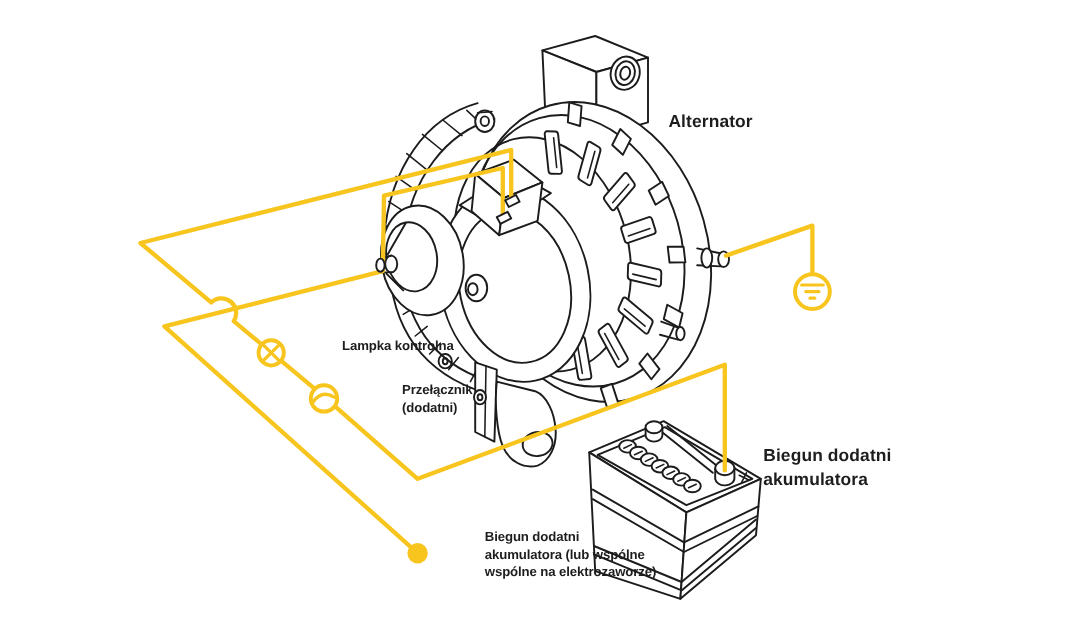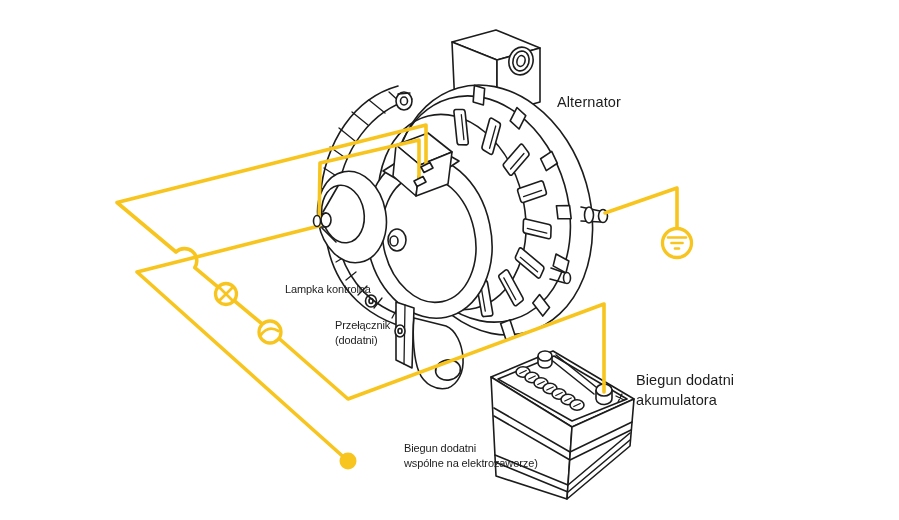--- a/index.html
+++ b/index.html
@@ -14,21 +14,21 @@
   svg.diagram { position:absolute; left:0; top:0; }
   
   .ink   { stroke:var(--ink); stroke-width:1.6; fill:none; stroke-linecap:round; stroke-linejoin:round; }
   .inkf  { stroke:var(--ink); stroke-width:1.6; fill:#ffffff; stroke-linejoin:round; }
   .inkt  { stroke:var(--ink); stroke-width:1.3; fill:none; stroke-linecap:round; }
   .wire  { stroke:var(--wire); stroke-width:3.6; fill:none; stroke-linecap:round; stroke-linejoin:round; }
   .symring { stroke:var(--wire); stroke-width:3.3; fill:#ffffff; }
   .symglyph { stroke:var(--wire); stroke-width:2.7; fill:none; stroke-linecap:round; stroke-linejoin:round; }
   .dotfill { fill:var(--wire); stroke:none; }
   
-  .lbl { position:absolute; color:var(--text); font-weight:normal; white-space:nowrap; }
+  .lbl { position:absolute; color:var(--text); font-weight:bold; white-space:nowrap; }
   .lbl-lg { font-size:14.5px; line-height:20px; letter-spacing:0.1px; }
   .lbl-sm { font-size:11px;  line-height:14.5px; letter-spacing:-0.1px;padding-left:40px; }
   .lbl span { display:block; }
 </style>
 </head>
 <body>
 
 <div class="canvas">
   <svg class="diagram" width="899" height="520" viewBox="0 0 899 520">
 
@@ -251,15 +251,16 @@
     <span>(dodatni)</span>
   </div>
 
   <div class="lbl lbl-lg" style="left:636px; top:370px;">
     <span>Biegun dodatni</span>
     <span>akumulatora</span>
   </div>
 
   <div class="lbl lbl-sm" style="left:364px; top:441px;">
     <span>Biegun dodatni</span>
+    <span>akumulatora (lub wspólne</span>
     <span>wspólne na elektrozaworze)</span>
   </div>
 </div>
 
 </body></html>

